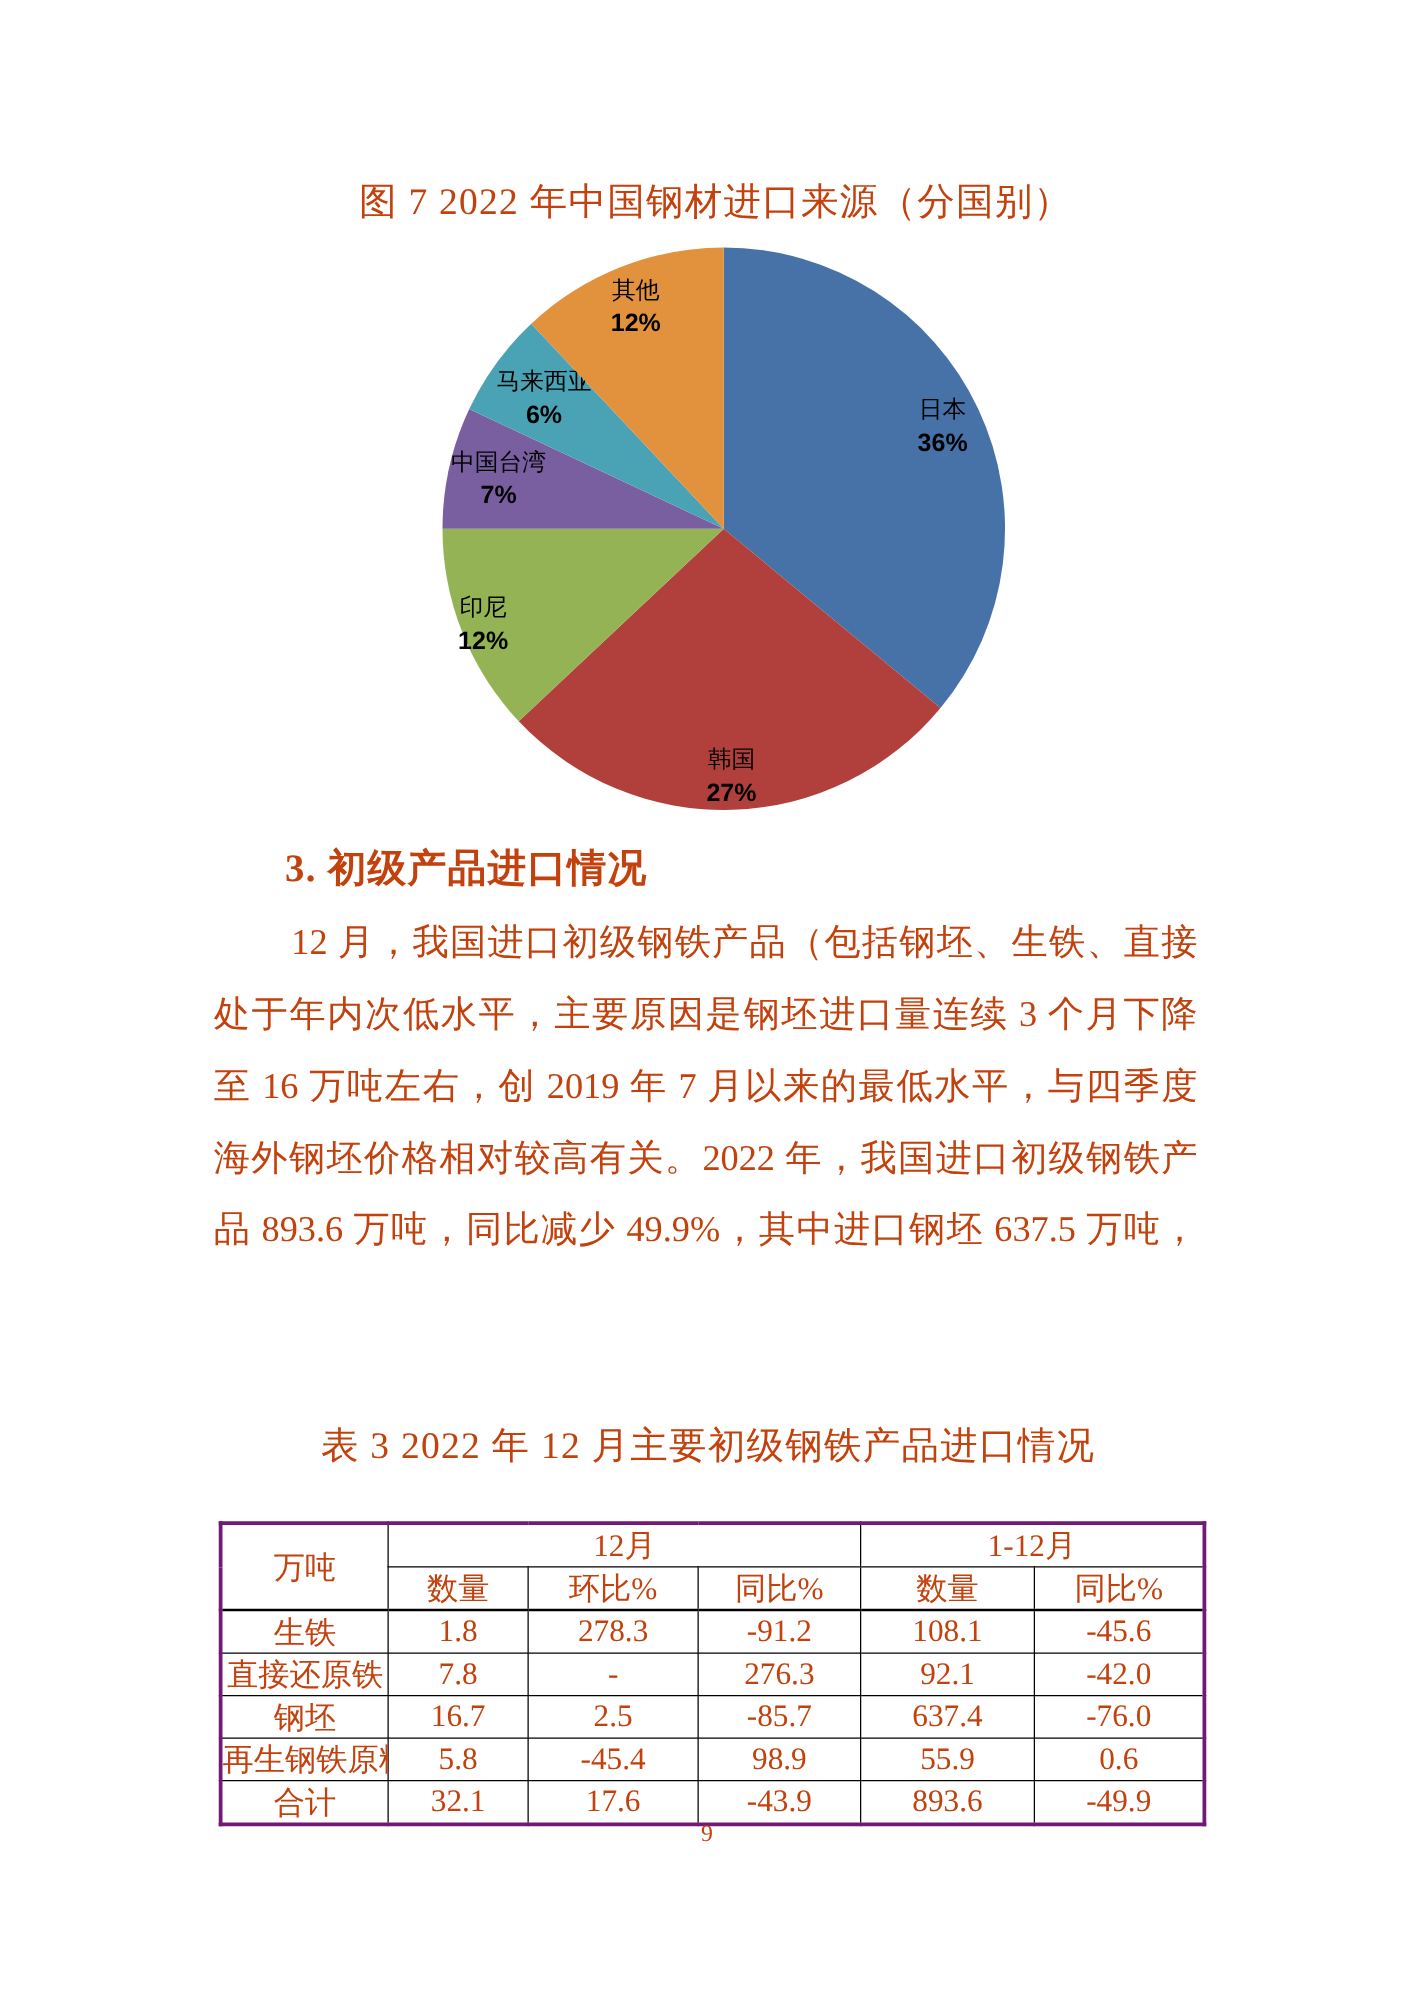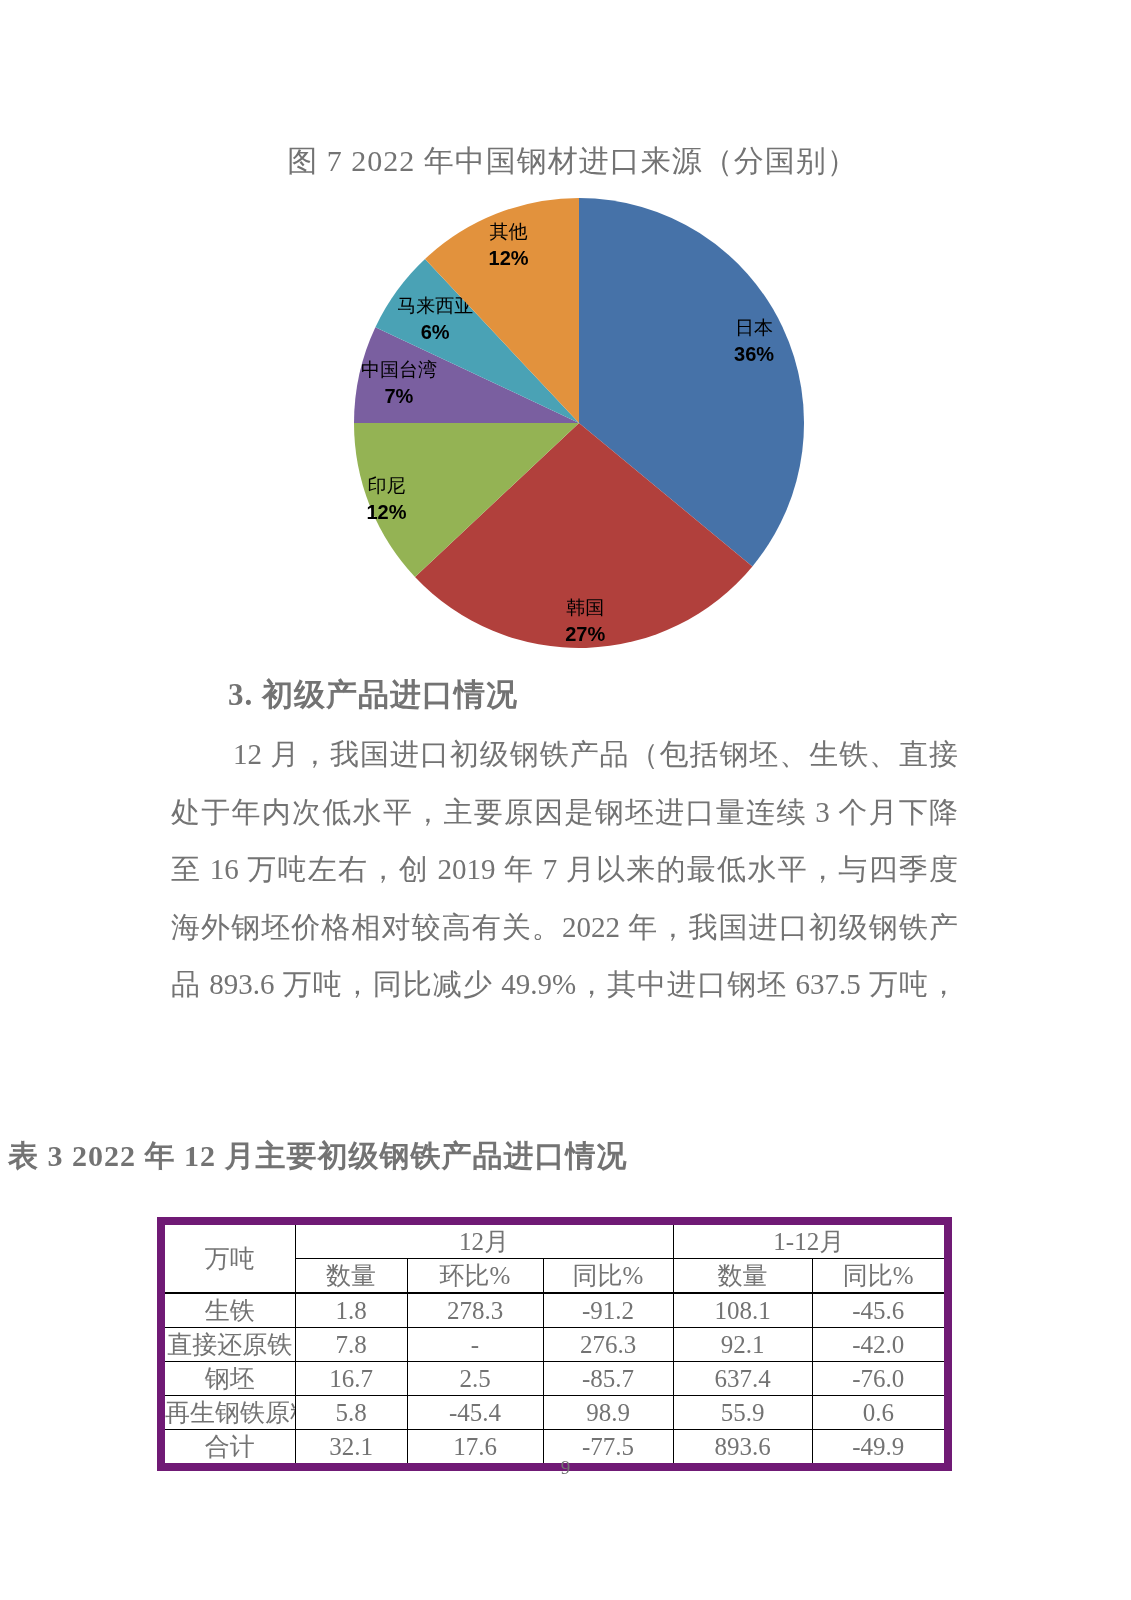--- a/index.html
+++ b/index.html
@@ -1,18 +1,18 @@
 <!DOCTYPE html>
 <html><head>
 <meta charset="utf-8">
 <style>
   html,body { margin:0; padding:0; background:#ffffff; }
   .page {
     position:relative; width:1131px; height:1600px; background:#ffffff;
-    color:#737373; font-family:"Liberation Serif","DejaVu Serif",serif;
+    color:#c2410c; font-family:"Liberation Serif","DejaVu Serif",serif;
     overflow:hidden;
   }
   .fig-title {
     position:absolute; top:141px; left:14px; width:1117px;
     text-align:center; font-size:30px; letter-spacing:1px; white-space:nowrap;
   }
   #pie { position:absolute; left:349px; top:193px; }
   .pie-label {
     font-family:"Liberation Serif","DejaVu Serif",serif;
     font-size:19px; fill:#000;
@@ -28,26 +28,26 @@
   }
   .para { position:absolute; left:171px; top:726px; width:787px; font-size:29px; }
   .pline {
     height:57.5px; line-height:57.5px; overflow:hidden;
     text-align:justify; text-align-last:justify;
   }
   .pline.indent { text-indent:62px; }
   .pline.last { text-align-last:left; }
   .tbl-title {
     position:absolute; top:1136px; left:8px; width:1117px;
-    text-align:left; font-size:30px; letter-spacing:1px; white-space:nowrap;font-weight:bold;
+    text-align:center; font-size:30px; letter-spacing:1px; white-space:nowrap;
   }
   table.data {
-    position:absolute; left:157px; top:1217px; width:787px;
+    position:absolute; left:175px; top:1217px; width:787px;
     border-collapse:collapse; table-layout:fixed;
-    font-size:25px; border:8px solid #701a75;
+    font-size:25px; border:3px solid #701a75;
   }
   table.data th, table.data td {
     border:1px solid #000; text-align:center; vertical-align:middle;
     padding:0; font-weight:normal; overflow:hidden; white-space:nowrap;
   }
   table.data thead tr.sub th { border-bottom:2px solid #000; }
   table.data th.unit { border-bottom:2px solid #000; }
   tr.hrow1 { height:30px; }
   tr.hrow2 { height:29px;margin-left:15px; }
   tr.drow  { height:31px; }
@@ -143,21 +143,21 @@
         <td>5.8</td>
         <td>-45.4</td>
         <td>98.9</td>
         <td>55.9</td>
         <td>0.6</td>
       </tr>
       <tr class="drow">
         <td>合计</td>
         <td>32.1</td>
         <td>17.6</td>
-        <td>-77.5</td>
+        <td>-43.9</td>
         <td>893.6</td>
         <td>-49.9</td>
       </tr>
     </tbody>
   </table>
 
   <div class="pageno">9</div>
 
 </div>
 

